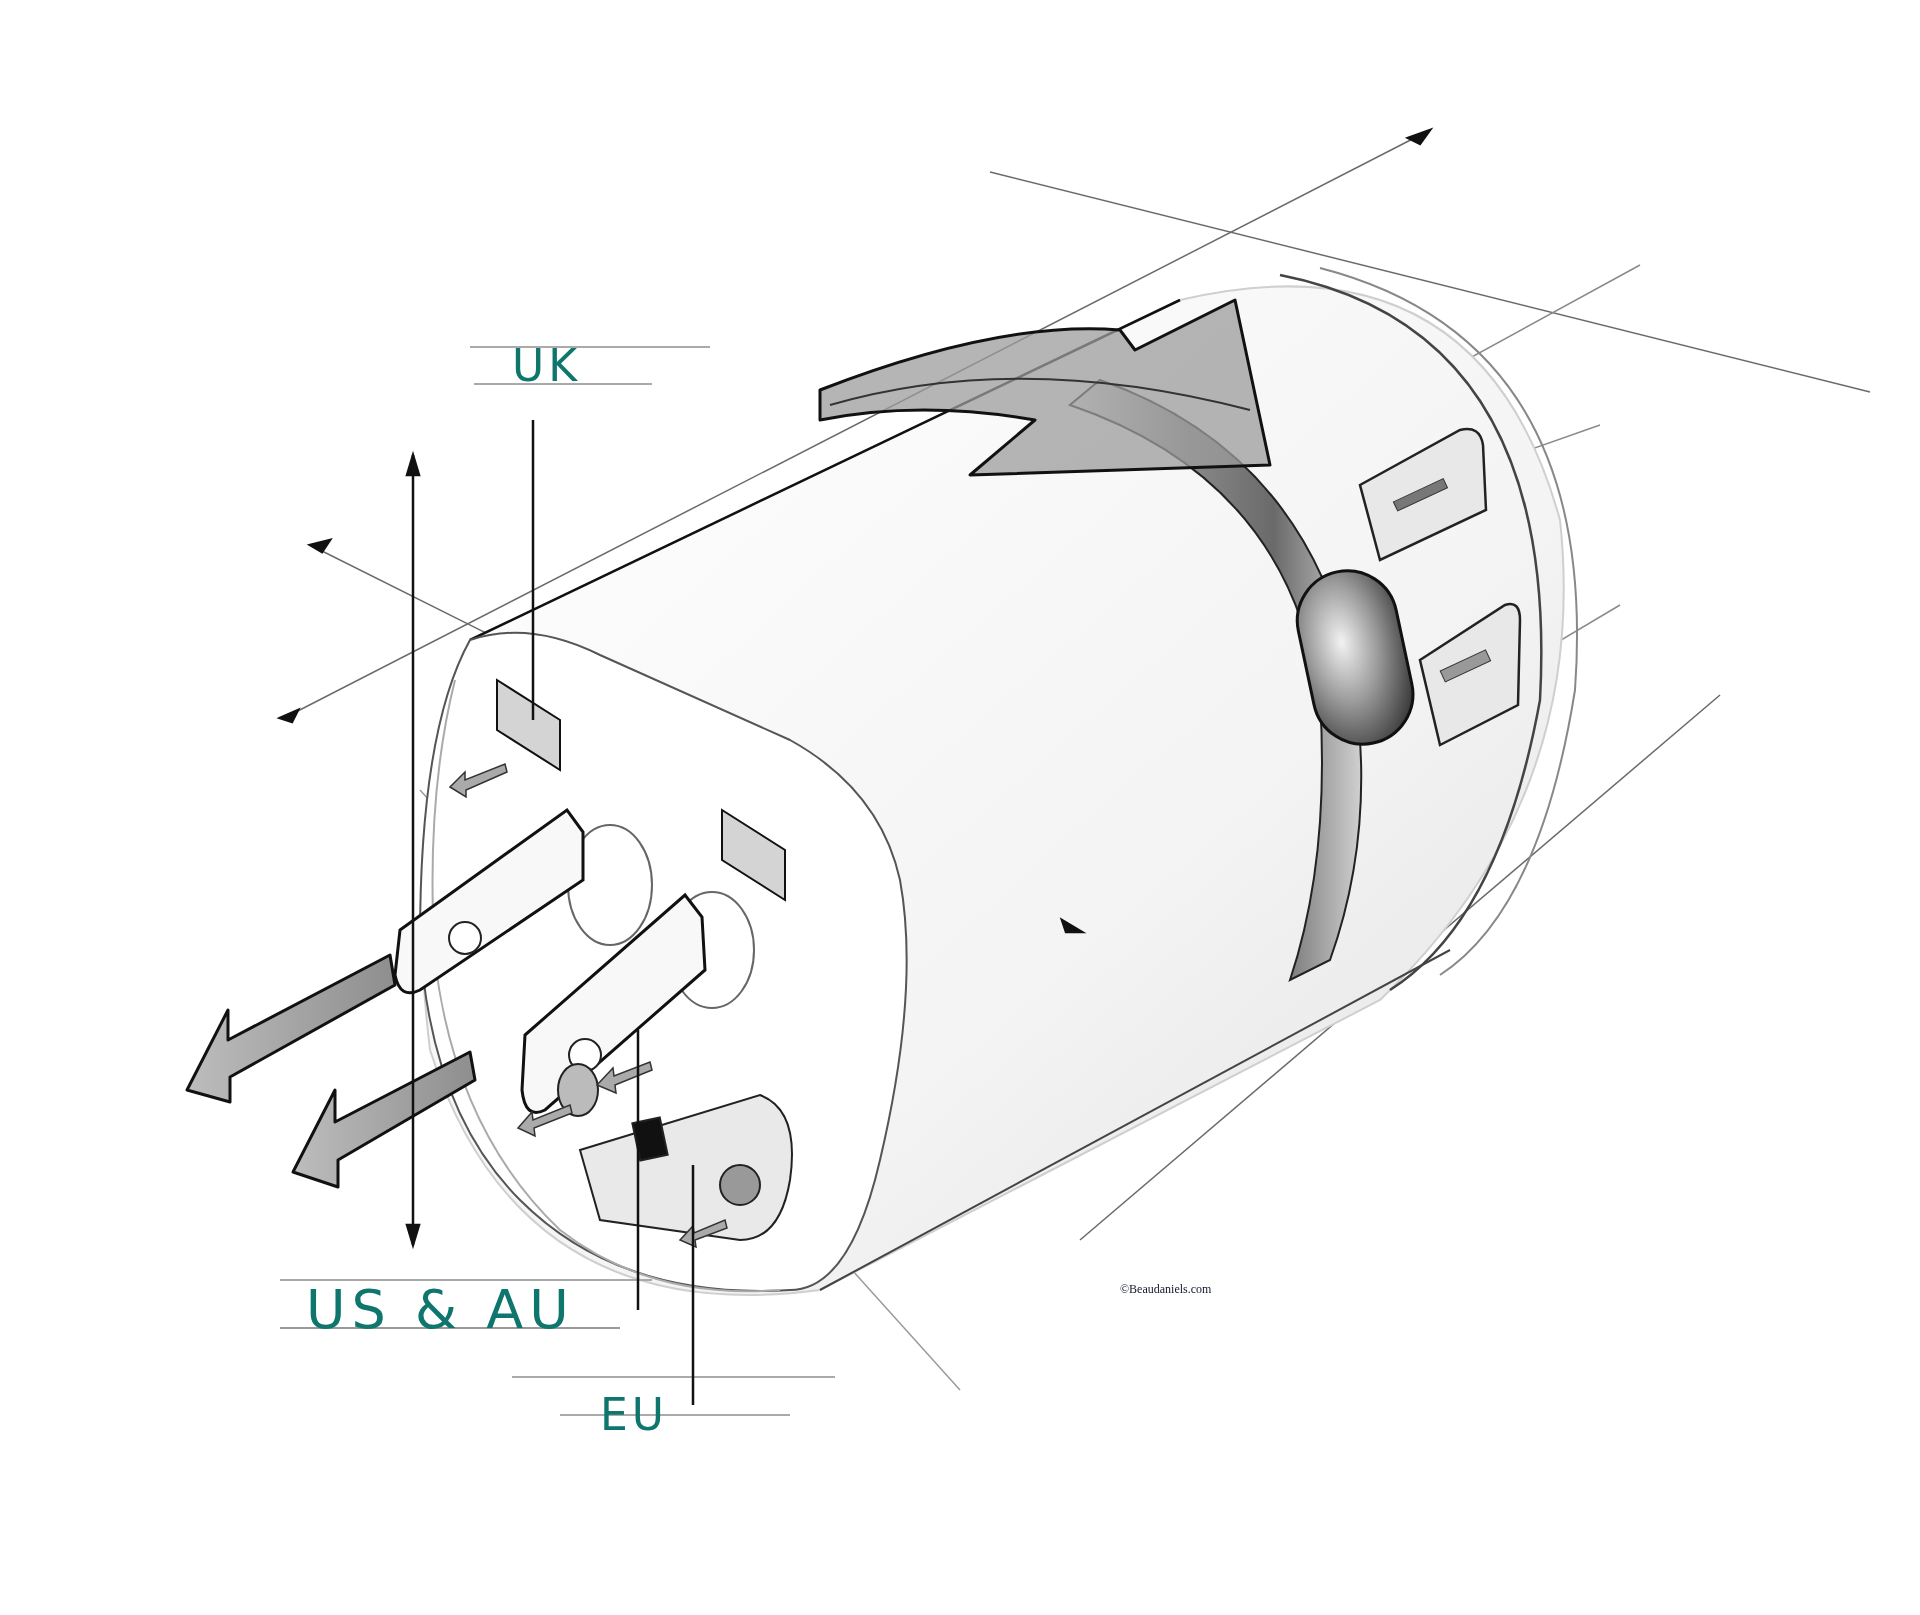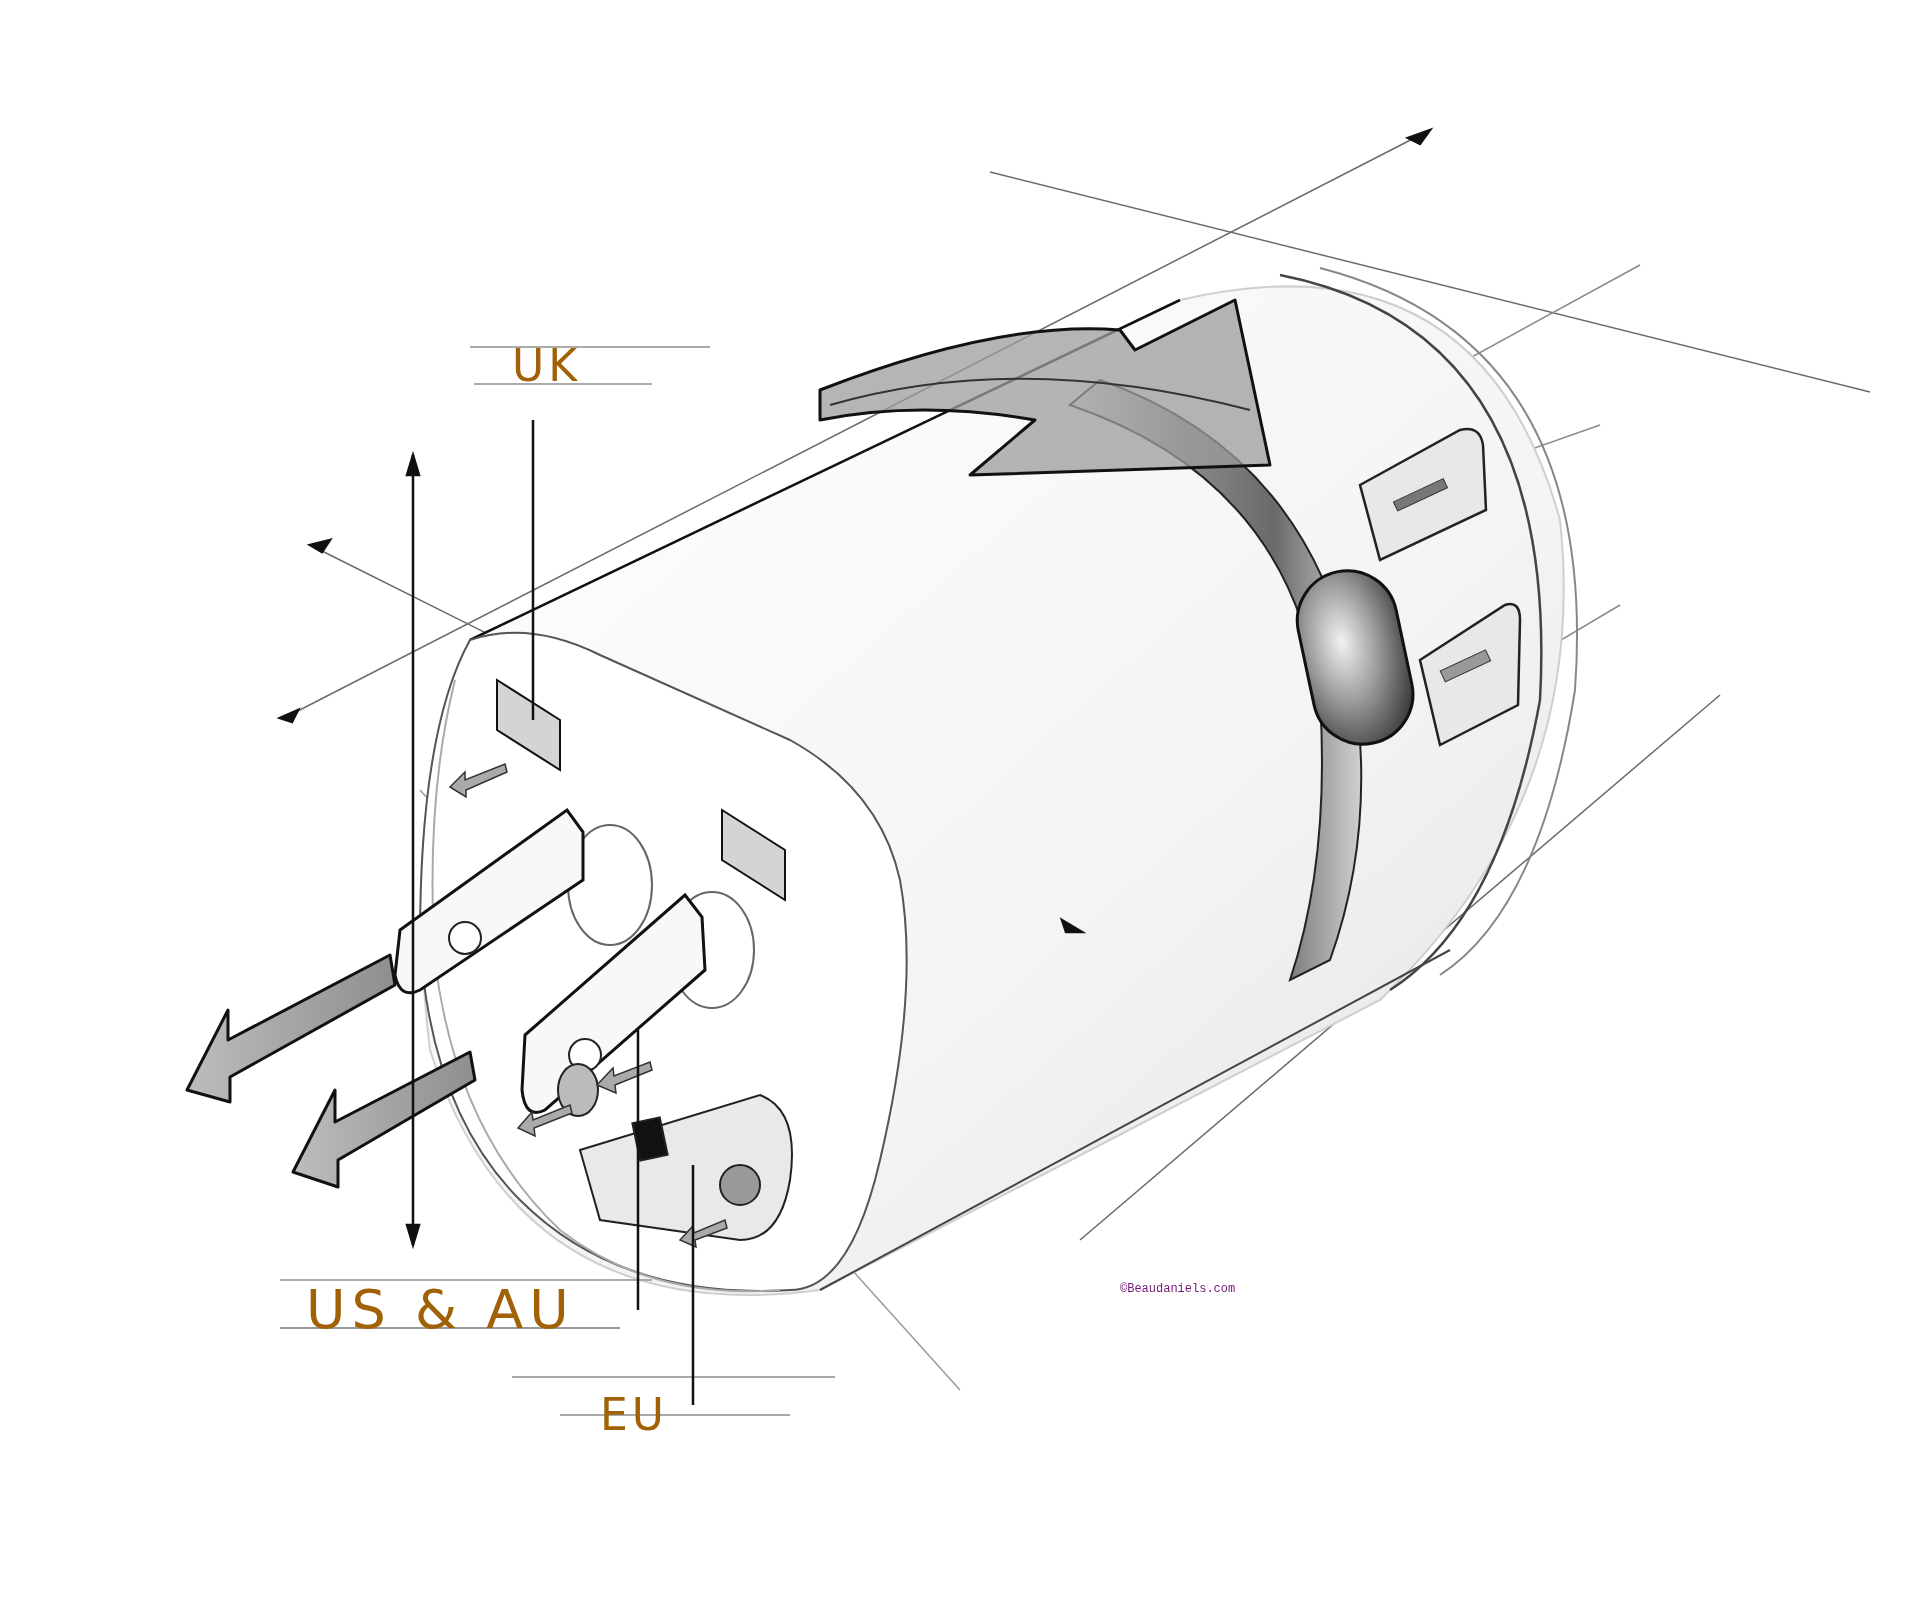--- a/index.html
+++ b/index.html
@@ -2,31 +2,31 @@
 <html><head>
 <meta charset="utf-8">
 <style>
   html, body { margin: 0; padding: 0; background: #ffffff; }
   body { width: 1920px; height: 1615px; position: relative; overflow: hidden; }
   #canvas { position: absolute; left: 0; top: 0; width: 1920px; height: 1615px; }
   .label {
     position: absolute;
     font-family: "DejaVu Sans", sans-serif;
     font-weight: normal;
-    color: #a16207;
+    color: #0f766e;
     letter-spacing: 4px;
     white-space: nowrap;
     line-height: 1;
   }
   .label-uk { left: 512px; top: 344px; font-size: 44px; }
   .label-usau { left: 306px; top: 1283px; font-size: 54px; letter-spacing: 6px; }
   .label-eu { left: 600px; top: 1393px; font-size: 44px; }
   .watermark {
     position: absolute; left: 1120px; top: 1282px;
-    font-family: Liberation Mono, monospace; font-size: 12px; color: #701a75;
+    font-family: Liberation Serif, serif; font-size: 12px; color: #0f172a;
   }
 </style>
 </head>
 <body>
 
 <svg id="canvas" viewBox="0 0 1920 1615" xmlns="http://www.w3.org/2000/svg">
   <defs>
     <linearGradient id="bodyShade" x1="0" y1="0" x2="1" y2="1">
       <stop offset="0" stop-color="#ffffff"></stop>
       <stop offset="0.6" stop-color="#f4f4f4"></stop>

